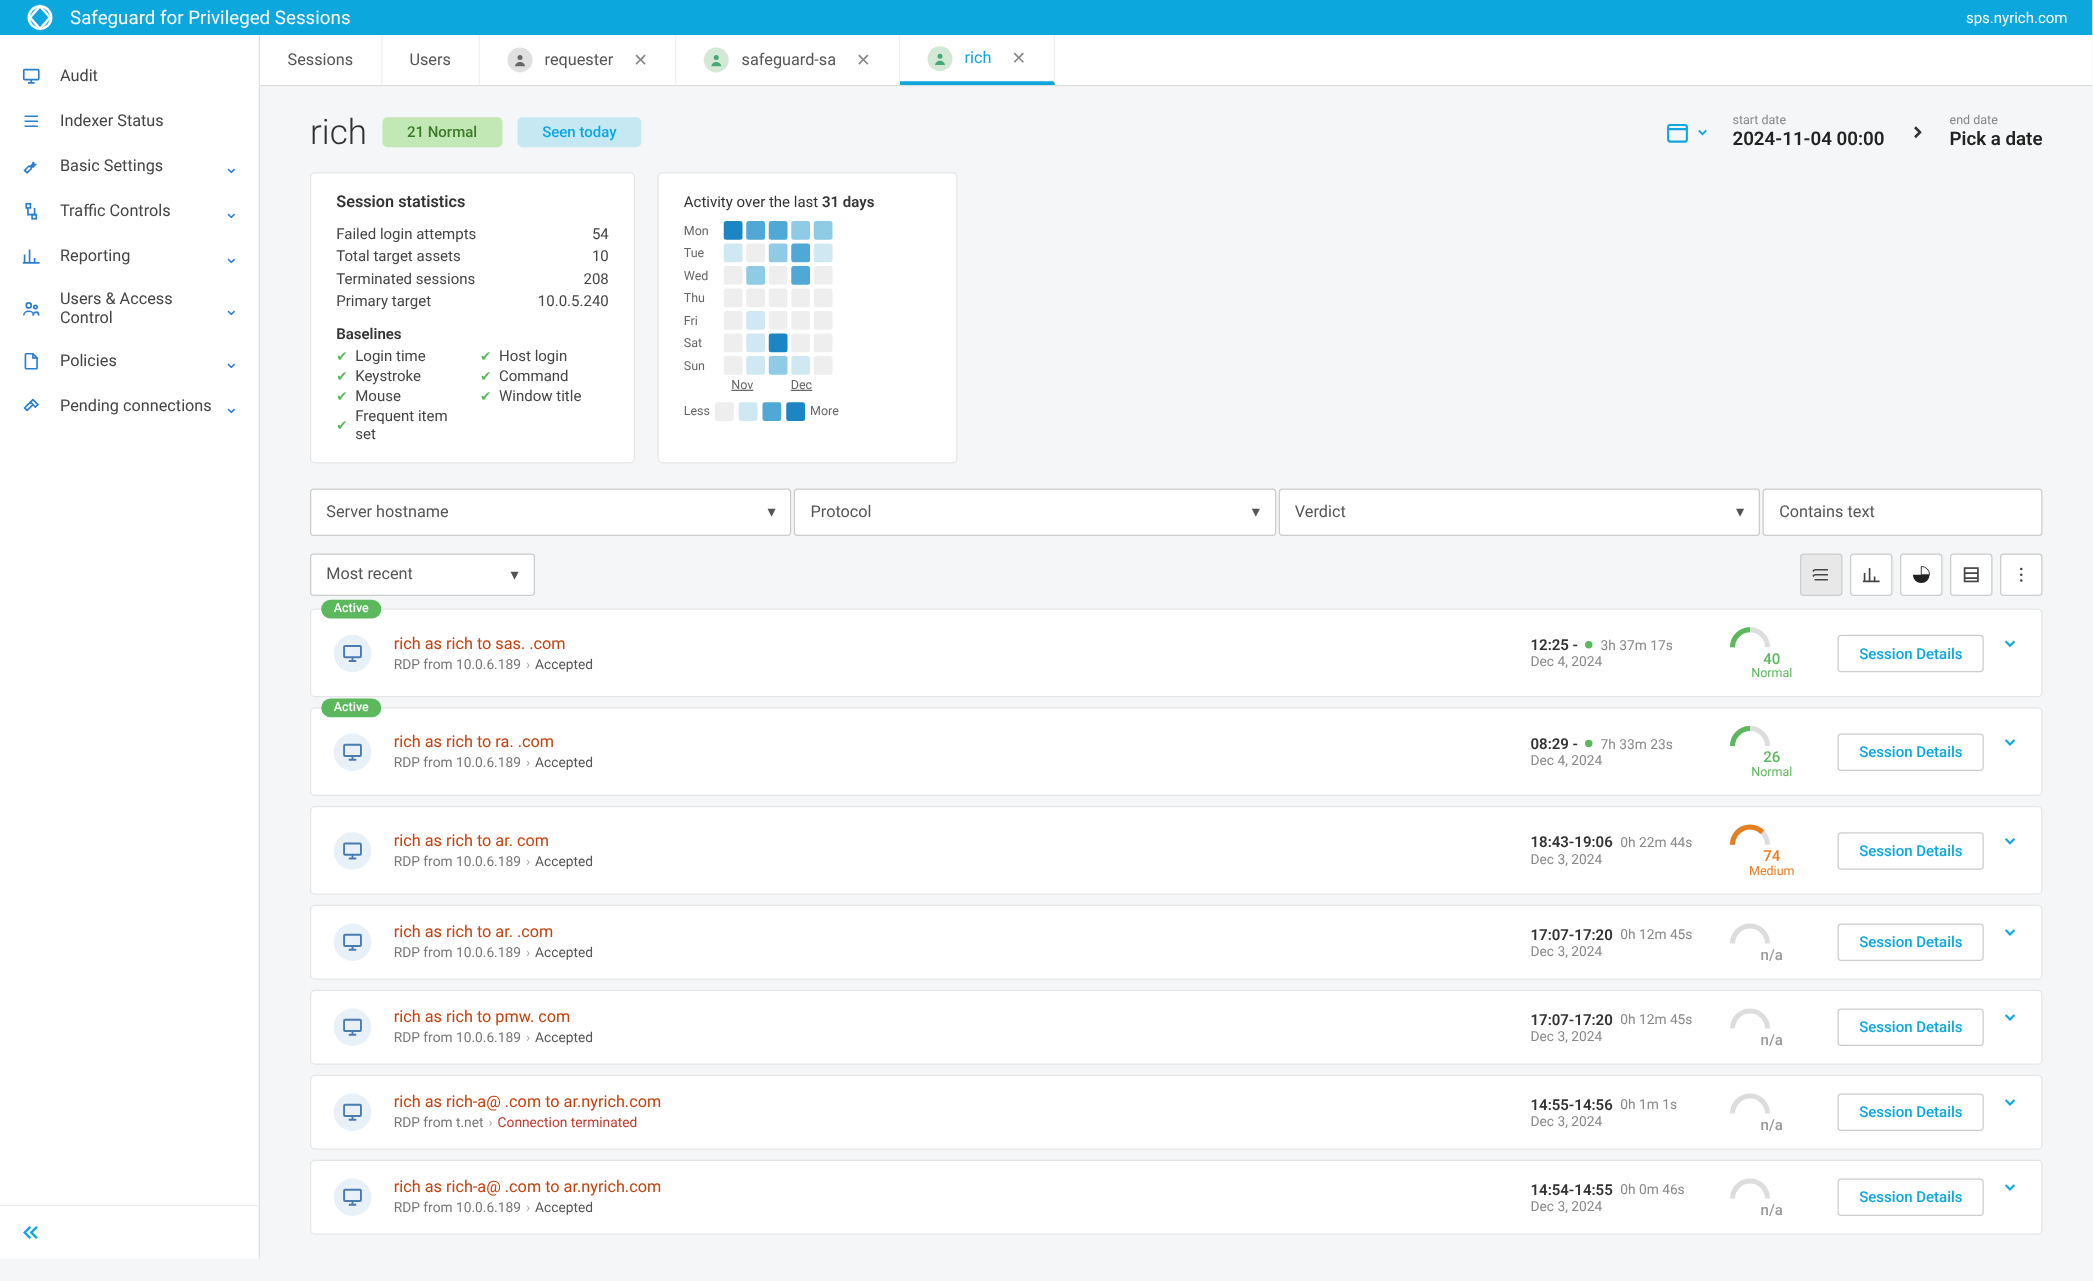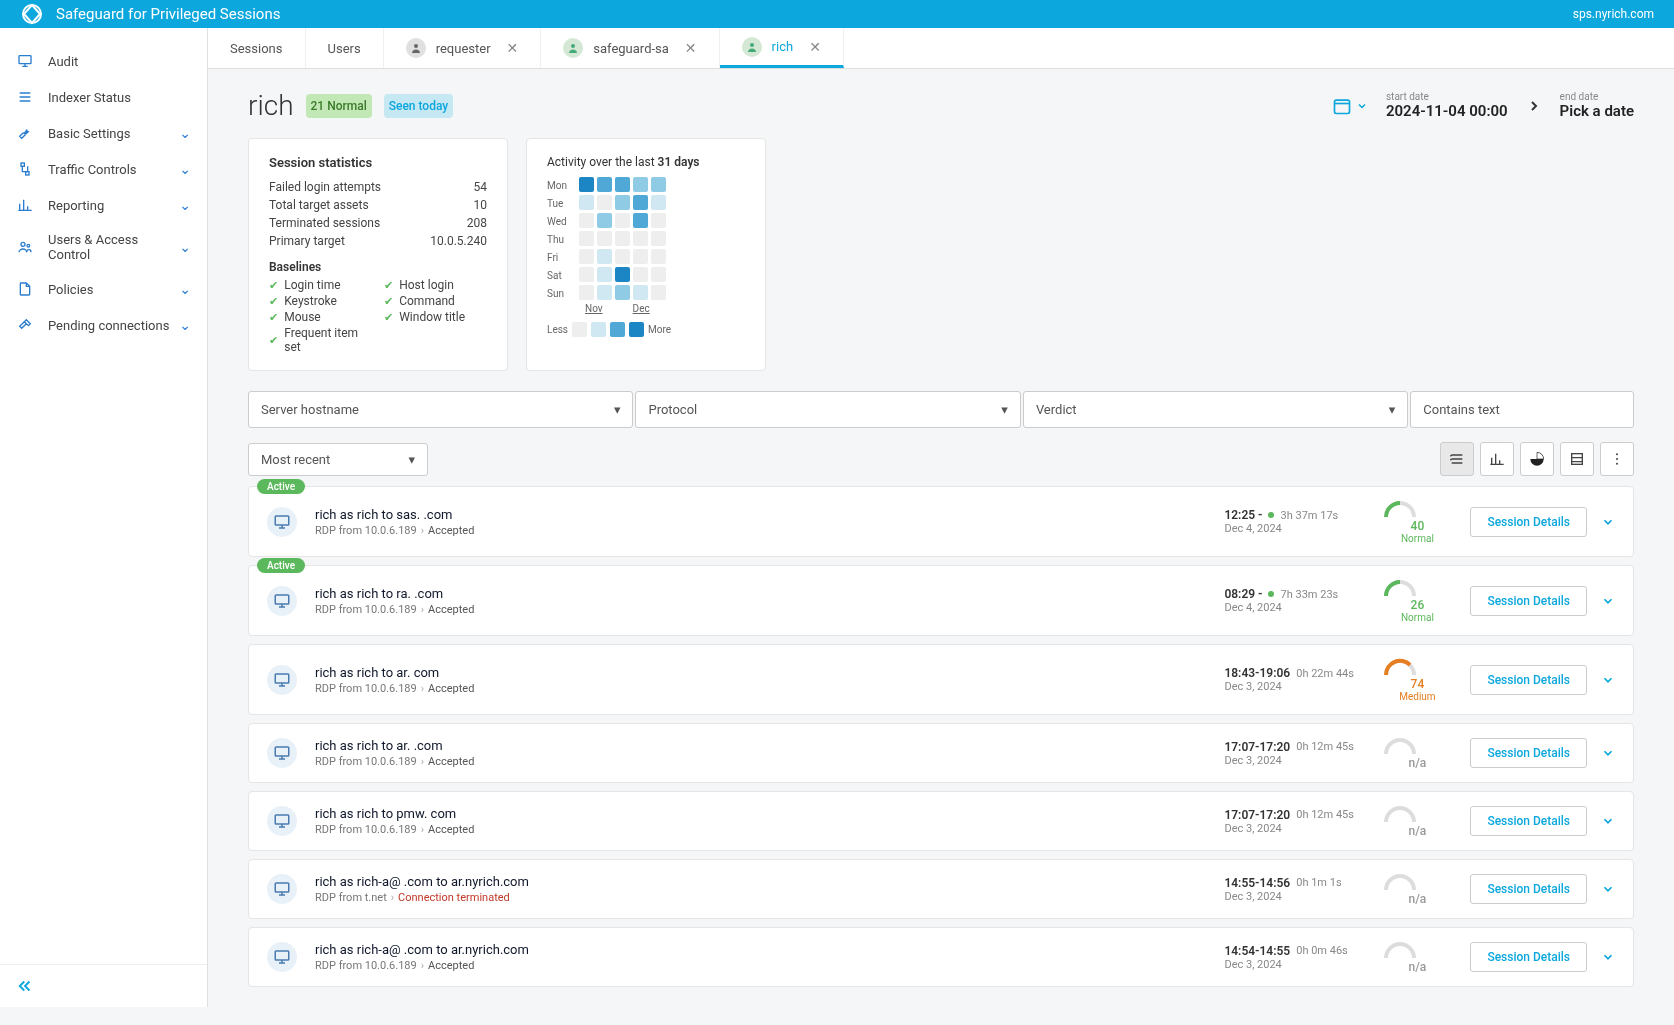--- a/index.html
+++ b/index.html
@@ -21,21 +21,21 @@
 .tabs { display: flex; background: #fff; border-bottom: 1px solid #ddd; height: 41px; align-items: stretch; }
 .tab { display: flex; align-items: center; padding: 0 22px; font-size: 13px; color: #555; cursor: pointer; border-right: 1px solid #f0f0f0; gap: 10px; position: relative; }
 .tab.active { color: #0ca7dd; border-bottom: 3px solid #0ca7dd; }
 .tab-avatar { width: 20px; height: 20px; border-radius: 50%; background: #d5e8d5; display: inline-flex; align-items: center; justify-content: center; }
 .tab-avatar.gray { background: #e0e0e0; }
 .tab-close { color: #888; font-size: 14px; margin-left: 6px; }
 .content { flex: 1; overflow-y: auto; padding: 20px 40px; }
 .header-row { display: flex; align-items: center; justify-content: space-between; margin-bottom: 16px; }
 .header-left { display: flex; align-items: center; gap: 12px; }
 .username { font-size: 28px; font-weight: 300; color: #333; }
-.pill { padding: 5px 5px; border-radius: 4px; font-size: 12px; font-weight: 500; }
+.pill { padding: 5px 20px; border-radius: 4px; font-size: 12px; font-weight: 500; }
 .pill-normal { background: #c2e8b5; color: #3b7a2a; }
 .pill-seen { background: #c5e8f3; color: #0ca7dd; }
 .date-range { display: flex; align-items: center; gap: 18px; }
 .date-icon { color: #0ca7dd; display: flex; align-items: center; gap: 4px; }
 .date-block { display: flex; flex-direction: column; }
 .date-label { font-size: 10px; color: #888; }
 .date-value { font-size: 15px; font-weight: 600; color: #222; }
 .cards { display: flex; gap: 18px; margin-bottom: 20px; }
 .card { background: #fff; border: 1px solid #e5e5e5; border-radius: 4px; padding: 16px 20px; }
 .card-stats { width: 260px; }
@@ -63,38 +63,38 @@
 .toolbar-row { display: flex; justify-content: space-between; align-items: center; margin-bottom: 10px; }
 .sort-select { width: 180px; background: #fff; border: 1px solid #ccc; border-radius: 3px; padding: 8px 12px; display: flex; justify-content: space-between; align-items: flex-start; font-size: 13px; color: #555; cursor: pointer; }
 .view-icons { display: flex; gap: 6px; }
 .view-btn { width: 34px; height: 34px; border: 1px solid #ccc; border-radius: 3px; background: #fff; display: flex; align-items: center; justify-content: center; cursor: pointer; }
 .view-btn.active { background: #e8e8e8; }
 .sessions { display: flex; flex-direction: column; gap: 8px; }
 .session { background: #fff; border: 1px solid #e5e5e5; border-radius: 4px; padding: 12px 18px; display: flex; align-items: center; gap: 18px; position: relative; }
 .session-badge { position: absolute; top: -8px; left: 8px; background: #5cb85c; color: #fff; font-size: 10px; padding: 2px 10px; border-radius: 10px; font-weight: 500; }
 .session-icon { width: 30px; height: 30px; border-radius: 50%; background: #e8f0f8; display: flex; align-items: center; justify-content: center; color: #4a7bb0; flex-shrink: 0; }
 .session-info { flex: 1.4; }
-.session-title { font-size: 13px; color: #0f172a; margin-bottom: 2px; }
+.session-title { font-size: 13px; color: #c2410c; margin-bottom: 2px; }
 .session-sub { font-size: 11px; color: #777; }
 .session-sub .accepted { color: #555; }
 .session-sub .terminated { color: #c0392b; }
 .session-chevron-sep { color: #aaa; margin: 0 4px; }
 .session-time { width: 140px; font-size: 12px; }
 .session-time-row { display: flex; align-items: center; gap: 6px; }
 .session-time-main { font-weight: 600; color: #333; }
 .session-dot { width: 6px; height: 6px; border-radius: 50%; background: #5cb85c; }
 .session-duration { color: #888; font-size: 11px; }
 .session-date { color: #888; font-size: 11px; }
 .session-score { width: 70px; text-align: center; }
 .gauge-num { font-size: 12px; font-weight: 500; }
 .score-label { font-size: 10px; }
 .score-normal { color: #5cb85c; }
 .score-medium { color: #e67e22; }
 .score-na { color: #999; }
-.session-actions { display: flex; align-items: center; gap: 14px; }
+.session-actions { display: flex; gap: 14px; }
 .btn-details { border: 1px solid #ccc; background: #fff; color: #0ca7dd; padding: 7px 16px; border-radius: 3px; font-size: 12px; cursor: pointer; font-weight: 500; }
 .session-expand { color: #0ca7dd; cursor: pointer; }
 svg { display: block; }
 </style>
 </head>
 <body>
 
 <div class="topbar">
   <div class="topbar-left">
     <span class="logo">

